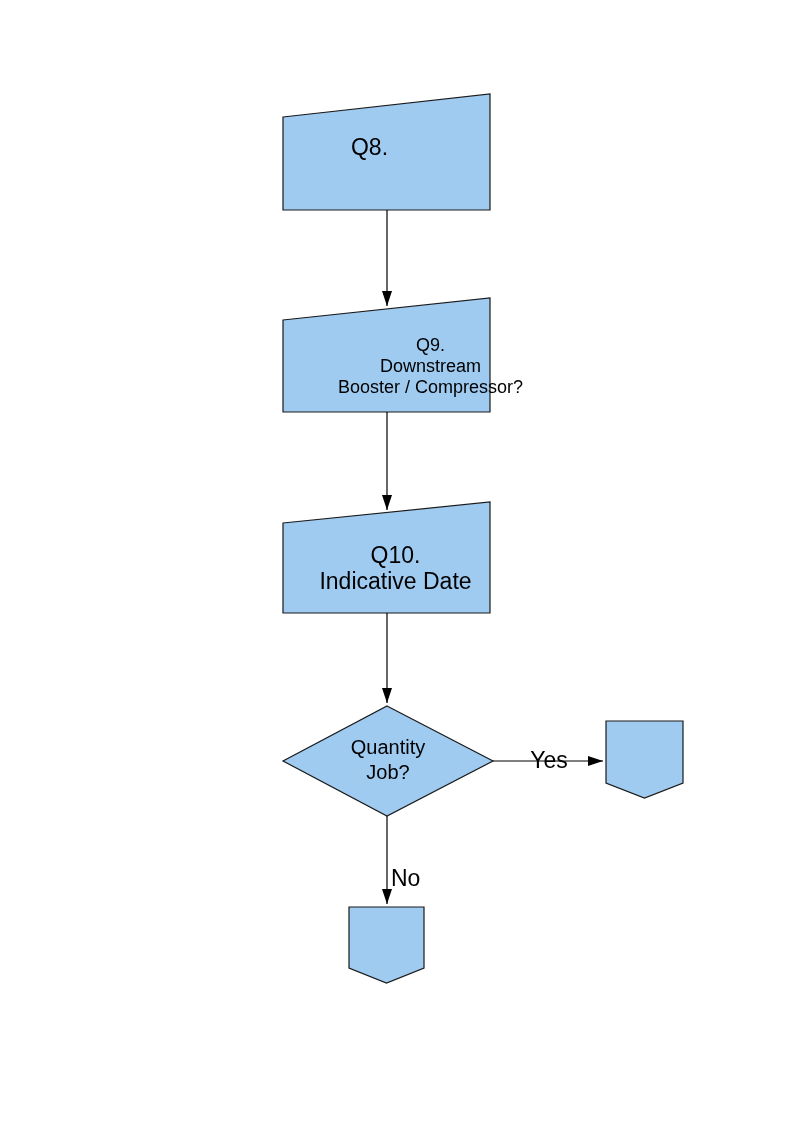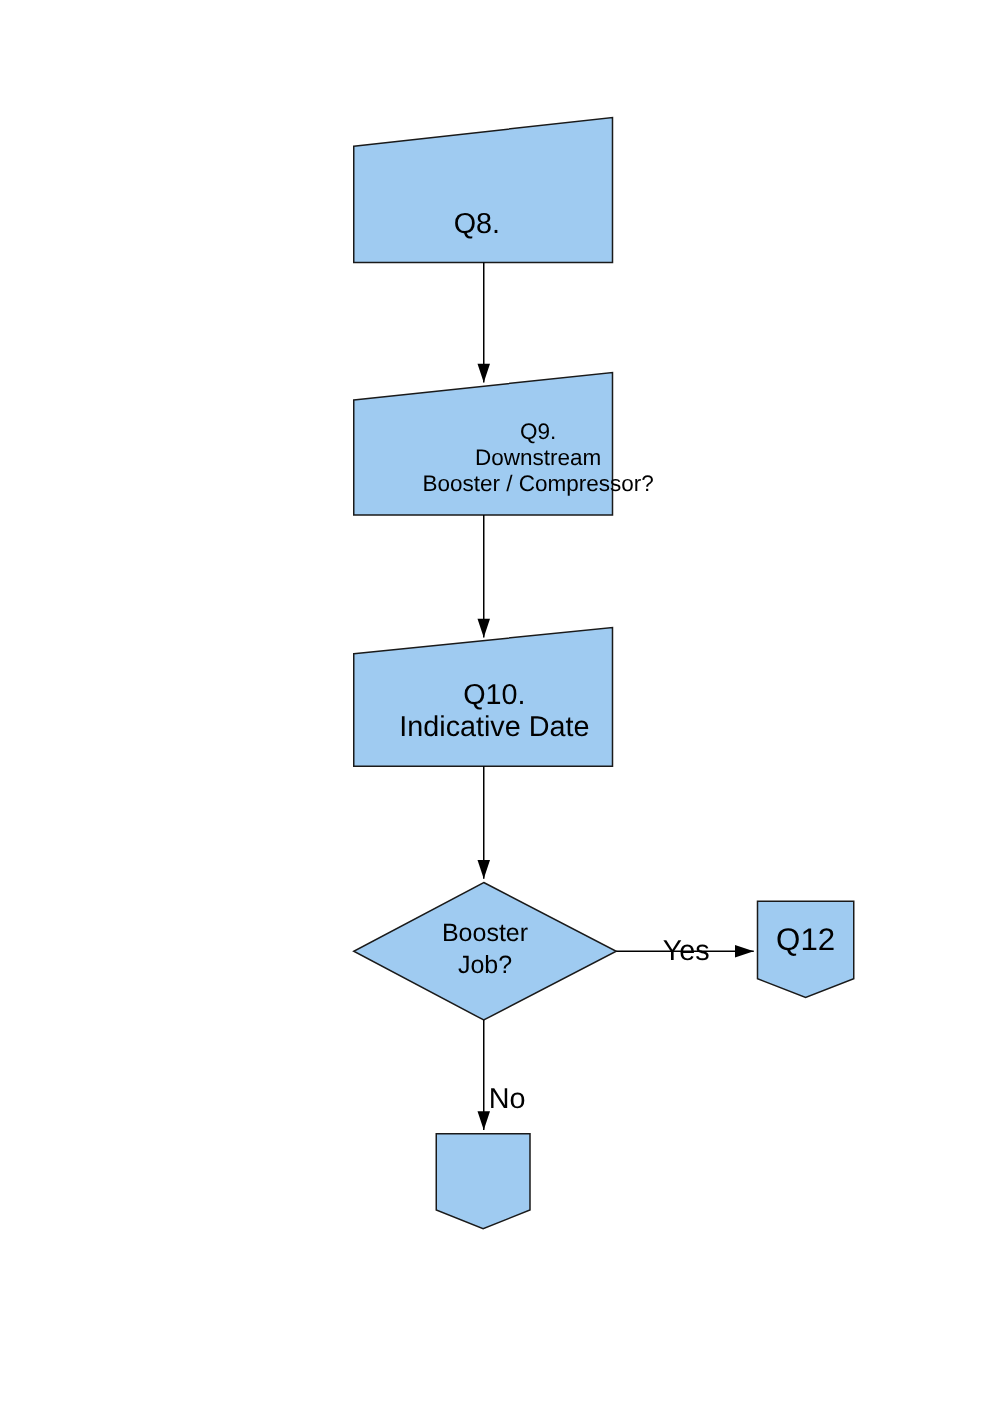--- a/index.html
+++ b/index.html
@@ -103,39 +103,38 @@
 
     <line x1="493" y1="761" x2="603" y2="761" marker-end="url(#arrowhead)"></line>
 
     <polygon points="606,721 683,721 683,783 644.5,798 606,783" fill="#9fcbf1"></polygon>
 
     <line x1="387" y1="816" x2="387" y2="904" marker-end="url(#arrowhead)"></line>
 
     <polygon points="349,907 424,907 424,968 386.5,983 349,968" fill="#9fcbf1"></polygon>
   </svg>
 
-  <div class="node-label label-q8" style="left:283px; top:131px; width:173px; height:93px;padding-left:12px;">
+  <div class="node-label label-q8" style="left:283px; top:100px; width:173px; height:93px;">
     <span>Q8.</span>
   </div>
 
   <div class="node-label label-q9" style="left:283px; top:320px; width:207px; height:92px;">
     <span>Q9.</span>
     <span>Downstream</span>
     <span>Booster / Compressor?</span>
   </div>
 
   <div class="node-label label-q10" style="left:292px; top:523px; width:207px; height:90px;">
     <span>Q10.</span>
     <span>Indicative Date</span>
   </div>
 
   <div class="node-label label-decision" style="left:283px; top:706px; width:210px; height:108px;">
-    <span>Booster</span>
+    <span>Quantity</span>
     <span>Job?</span>
   </div>
 
-  <div class="node-label label-connector" style="left:606px; top:721px; width:77px; height:62px;">Q12</div>
 
 
   <div class="edge-label yes">Yes</div>
   <div class="edge-label no">No</div>
 
 </div>
 
 </body></html>

